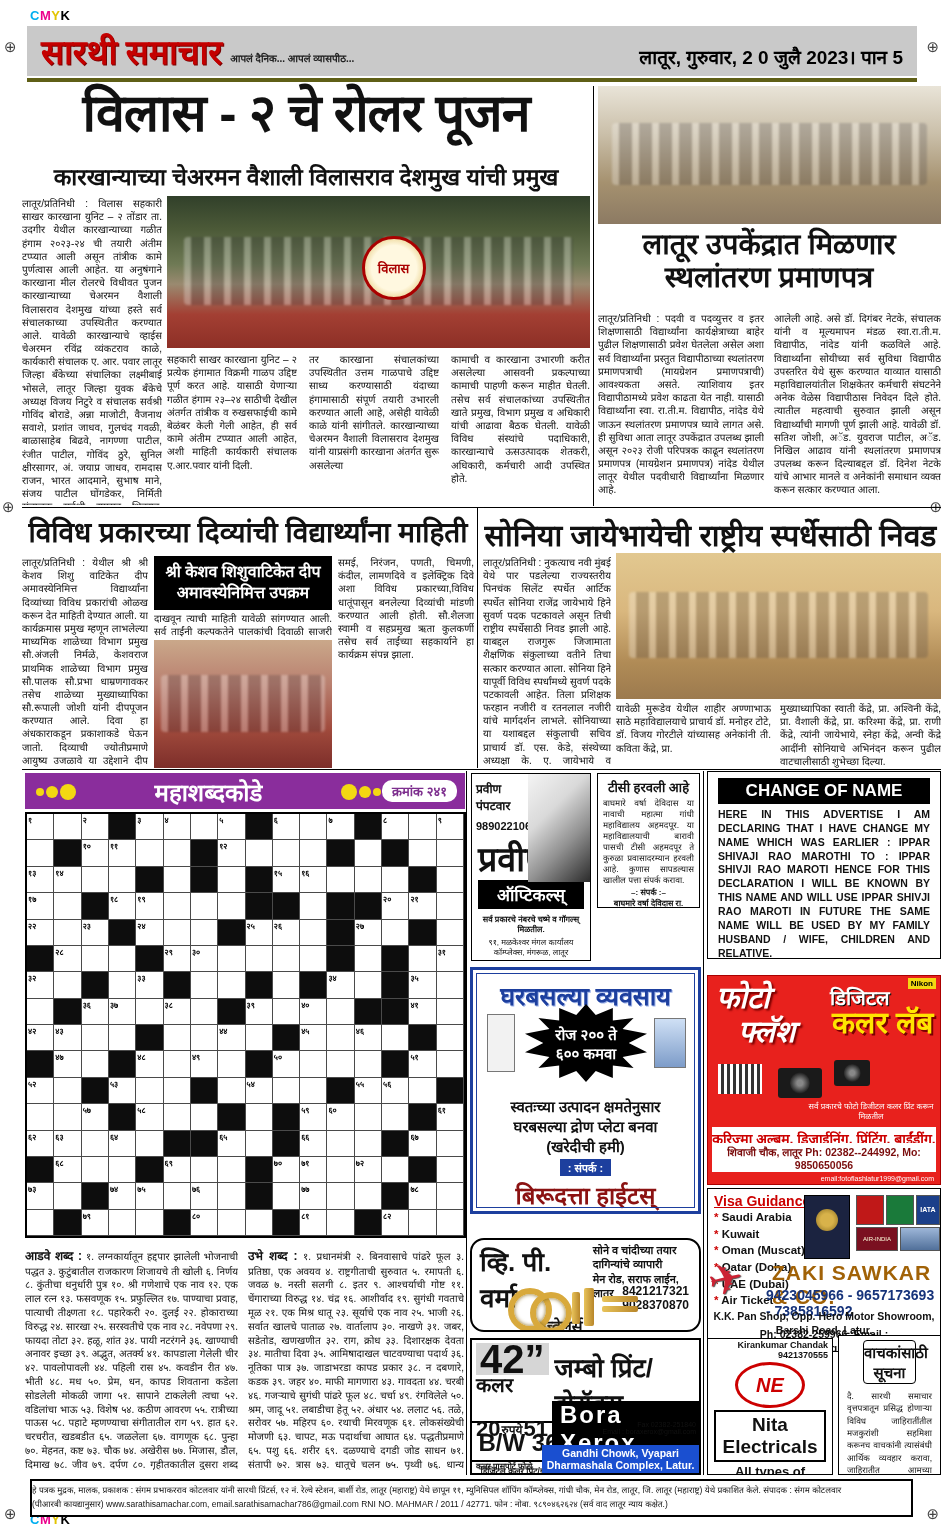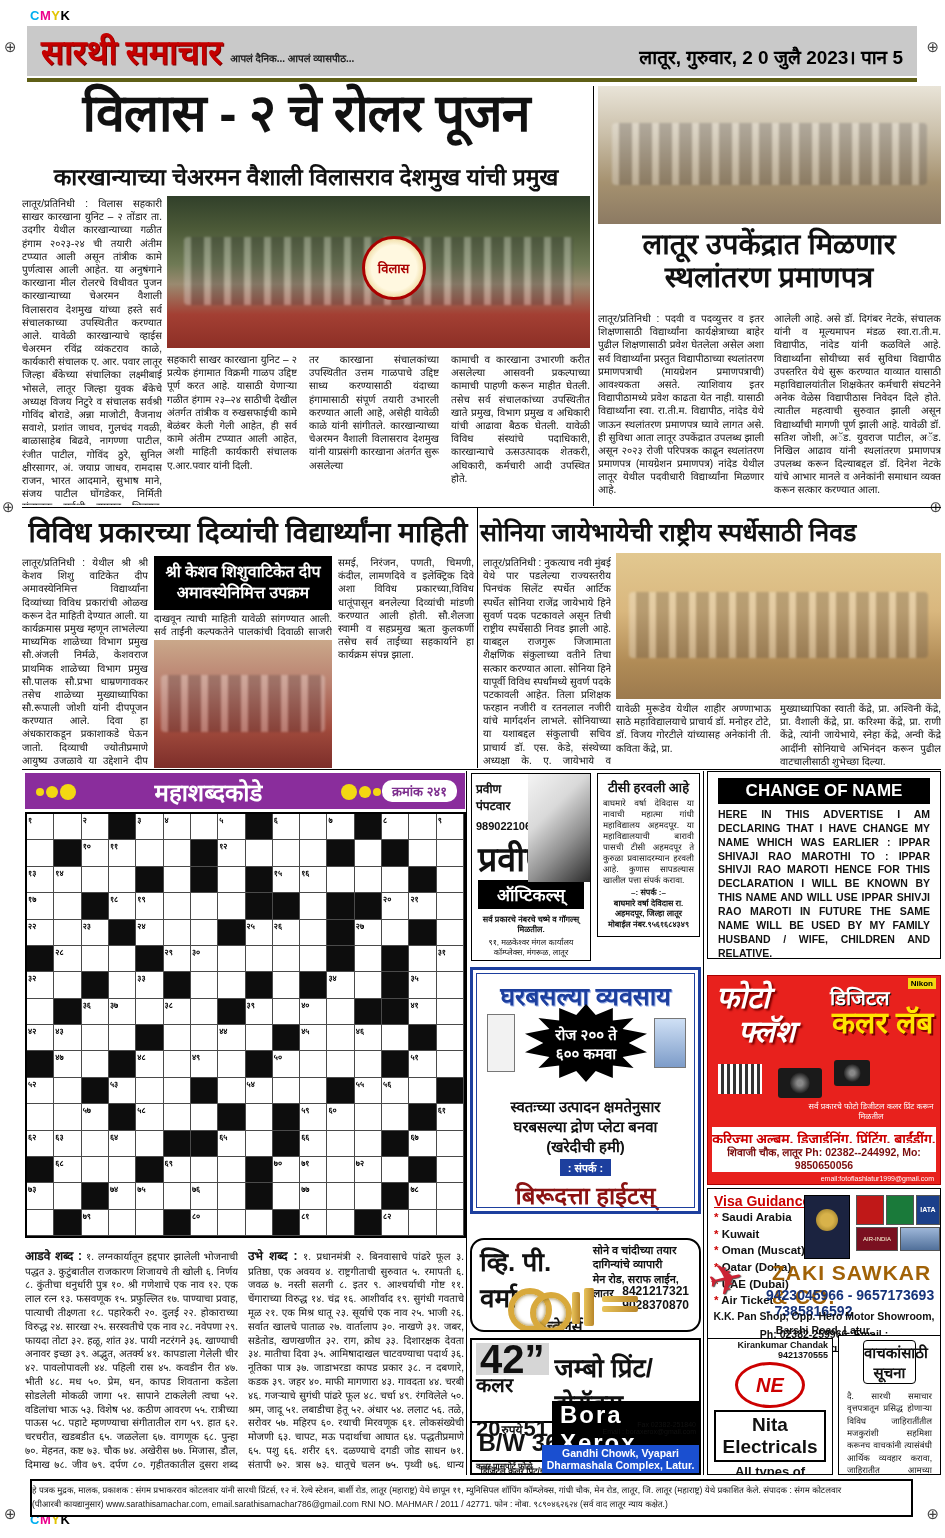--- a/index.html
+++ b/index.html
@@ -17,21 +17,21 @@
   .mast-tag{font-size:10px;font-weight:bold;color:#222;margin-left:8px;margin-top:14px;}
   .mast-date{position:absolute;right:14px;bottom:6px;font-weight:bold;font-size:19px;color:#000;}
   .rule{left:27px;top:78px;width:890px;height:4px;background:#5f5f16;}
 
   
   .h1{left:22px;top:86px;width:568px;font-size:52px;font-weight:bold;line-height:1.05;
       text-align:center;letter-spacing:-1px;}
   .sub1{left:22px;top:160px;width:568px;font-size:23px;font-weight:bold;text-align:center;}
   .h2{left:597px;top:228px;width:344px;font-size:29px;font-weight:bold;text-align:center;line-height:1.15;}
   .h3{left:22px;top:512px;width:452px;font-size:28px;font-weight:bold;text-align:center;}
-  .h4{left:480px;top:514px;width:461px;font-size:25px;font-weight:bold;text-align:left;}
+  .h4{left:480px;top:514px;width:461px;font-size:30px;font-weight:bold;text-align:center;}
 
   .body-txt{font-size:10px;line-height:1.32;text-align:justify;overflow:hidden;}
 
   .vline{position:absolute;width:1px;background:#000;}
   .hline{position:absolute;height:1px;background:#000;}
 
   
   .photo{position:absolute;overflow:hidden;}
   .photo-main{background:linear-gradient(180deg,#31402a 0%,#4c5a38 22%,#6f7a55 45%,#9a8a70 58%,#a33f33 78%,#8d2f26 100%);}
   .badge-vilas{position:absolute;left:46%;top:26%;width:58px;height:58px;border-radius:50%;
@@ -660,21 +660,21 @@
     <div style="padding:6px 4px;width:54px">
       <div class="praveen-name">प्रवीण पंपटवार</div>
       <div style="font-size:11px;font-weight:bold;margin-top:6px">9890221069</div>
     </div>
     <div class="praveen-big" style="padding-left:6px">प्रवीण</div>
     <div class="praveen-opt" style="margin:4px 6px">ऑप्टिकल्स्</div>
     <div class="tiny" style="text-align:center;font-weight:bold;padding:2px 3px">सर्व प्रकारचे नंबरचे चष्मे व गॉगल्स् मिळतील.</div>
     <div class="tiny" style="text-align:center;padding:0 3px">९१, मळकेश्वर मंगल कार्यालय कॉम्प्लेक्स, मंगरूळ, लातूर</div>
   </div>
 
-  <div class="adbox" style="left:597px;top:773px;width:103px;height:164px;border-width:1px">
+  <div class="adbox" style="left:597px;top:773px;width:103px;height:135px;border-width:1px">
     <div class="tc-title" style="font-size:13px">टीसी हरवली आहे</div>
     <div class="tiny" style="padding:2px 5px;text-align:justify;font-size:8.5px">बाघमारे वर्षा देविदास या नावाची महात्मा गांधी महाविद्यालय अहमदपूर. या महाविद्यालयाची बारावी पासची टीसी अहमदपूर ते कुरुळा प्रवासादरम्यान हरवली आहे. कुणास सापडल्यास खालील पत्ता संपर्क करावा.</div>
     <div class="tiny" style="text-align:center;font-weight:bold">–: संपर्क :–</div>
     <div class="tiny" style="text-align:center;font-weight:bold;padding:0 5px">बाघमारे वर्षा देविदास रा. अहमदपूर, जिल्हा लातूर मोबाईल नंबर.९५६१६८४३४९</div>
   </div>
 
   <div class="adbox" style="left:707px;top:771px;width:234px;height:188px;border-width:1px">
     <div class="con-title">CHANGE OF NAME</div>
     <div class="con-body">HERE IN THIS ADVERTISE I AM DECLARING THAT I HAVE CHANGE MY NAME WHICH WAS EARLIER : IPPAR SHIVAJI RAO MAROTHI TO : IPPAR SHIVJI RAO MAROTI HENCE FOR THIS DECLARATION I WILL BE KNOWN BY THIS NAME AND WILL USE IPPAR SHIVJI RAO MAROTI IN FUTURE THE SAME NAME WILL BE USED BY MY FAMILY HUSBAND / WIFE, CHILDREN AND RELATIVE.</div>
 

